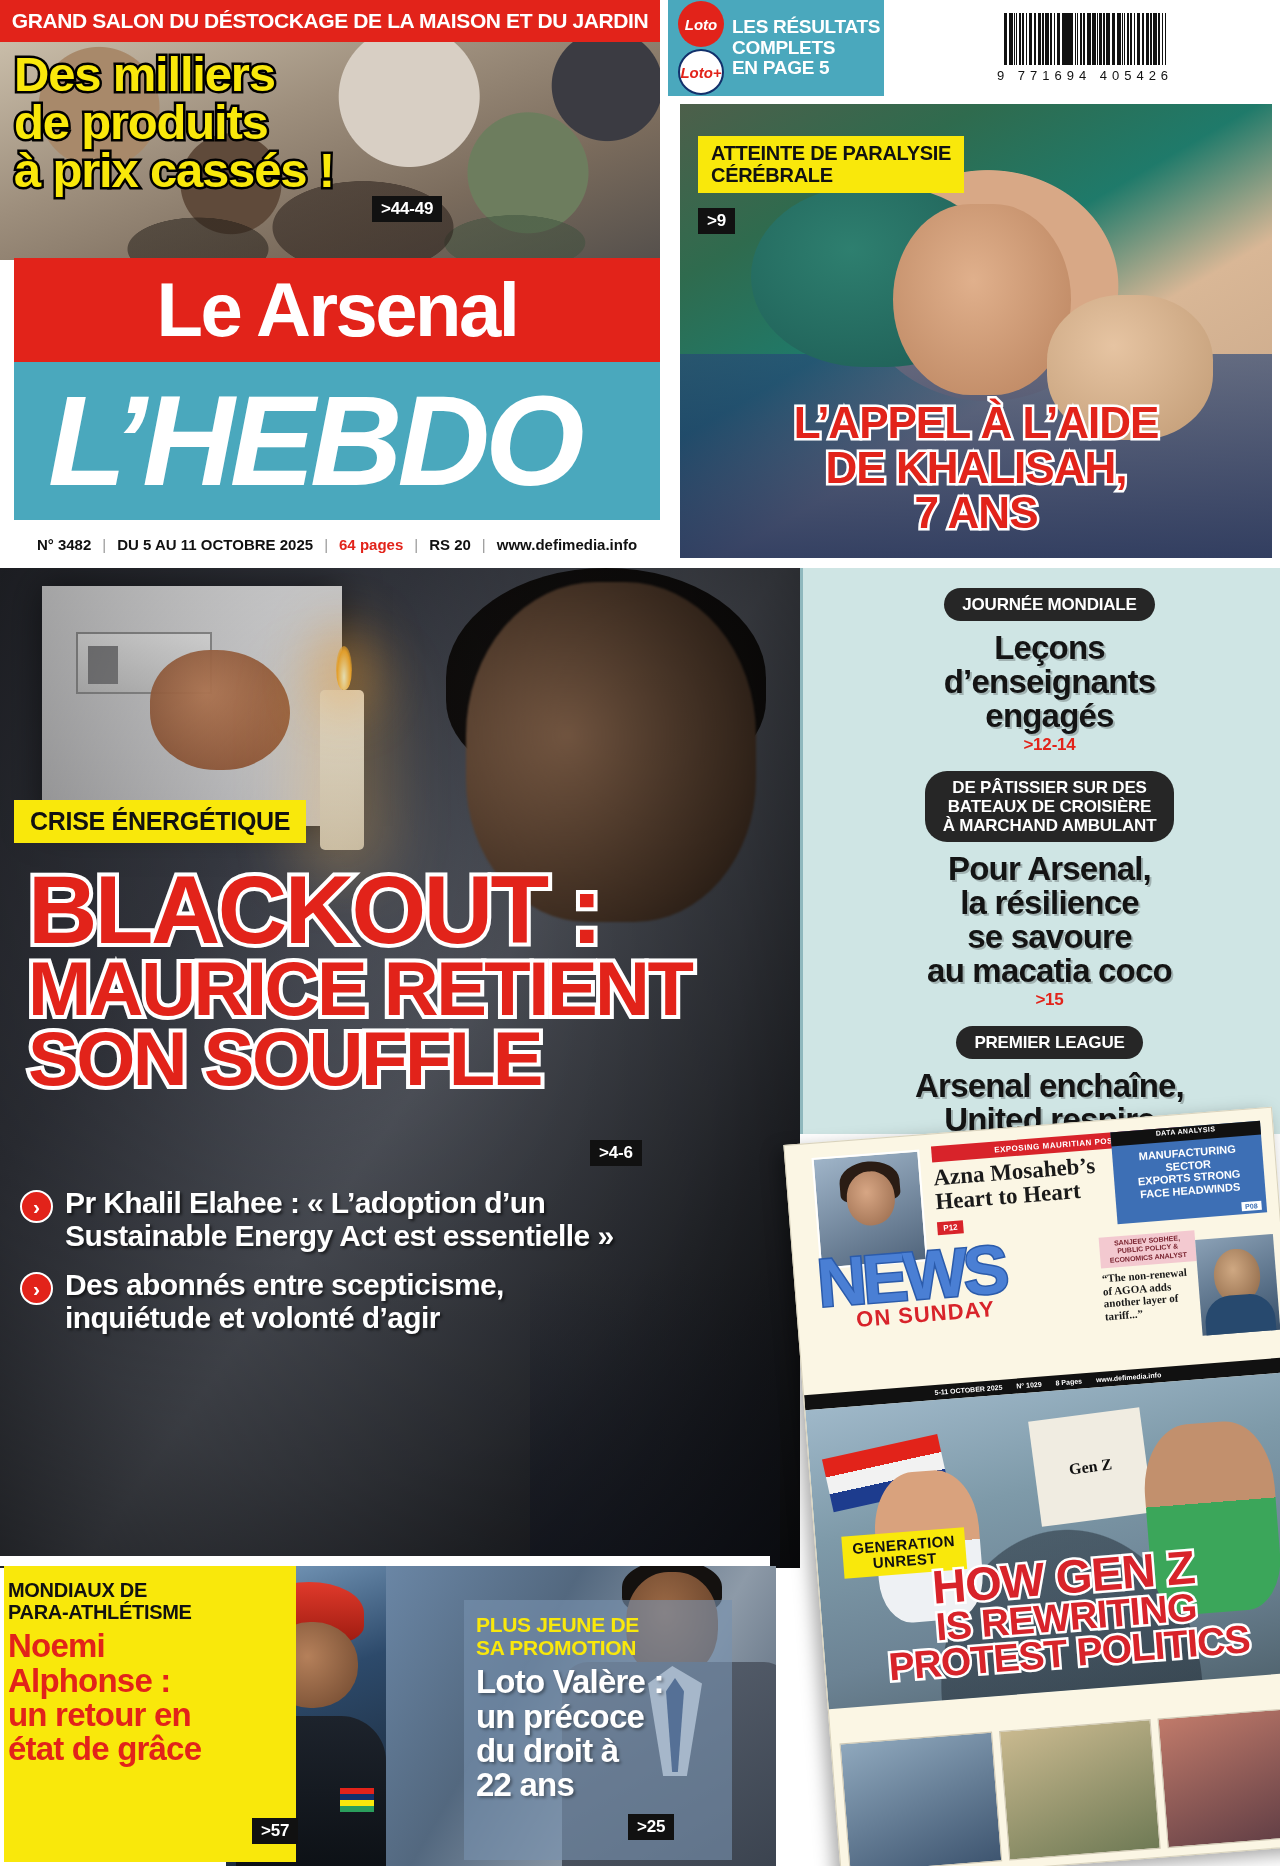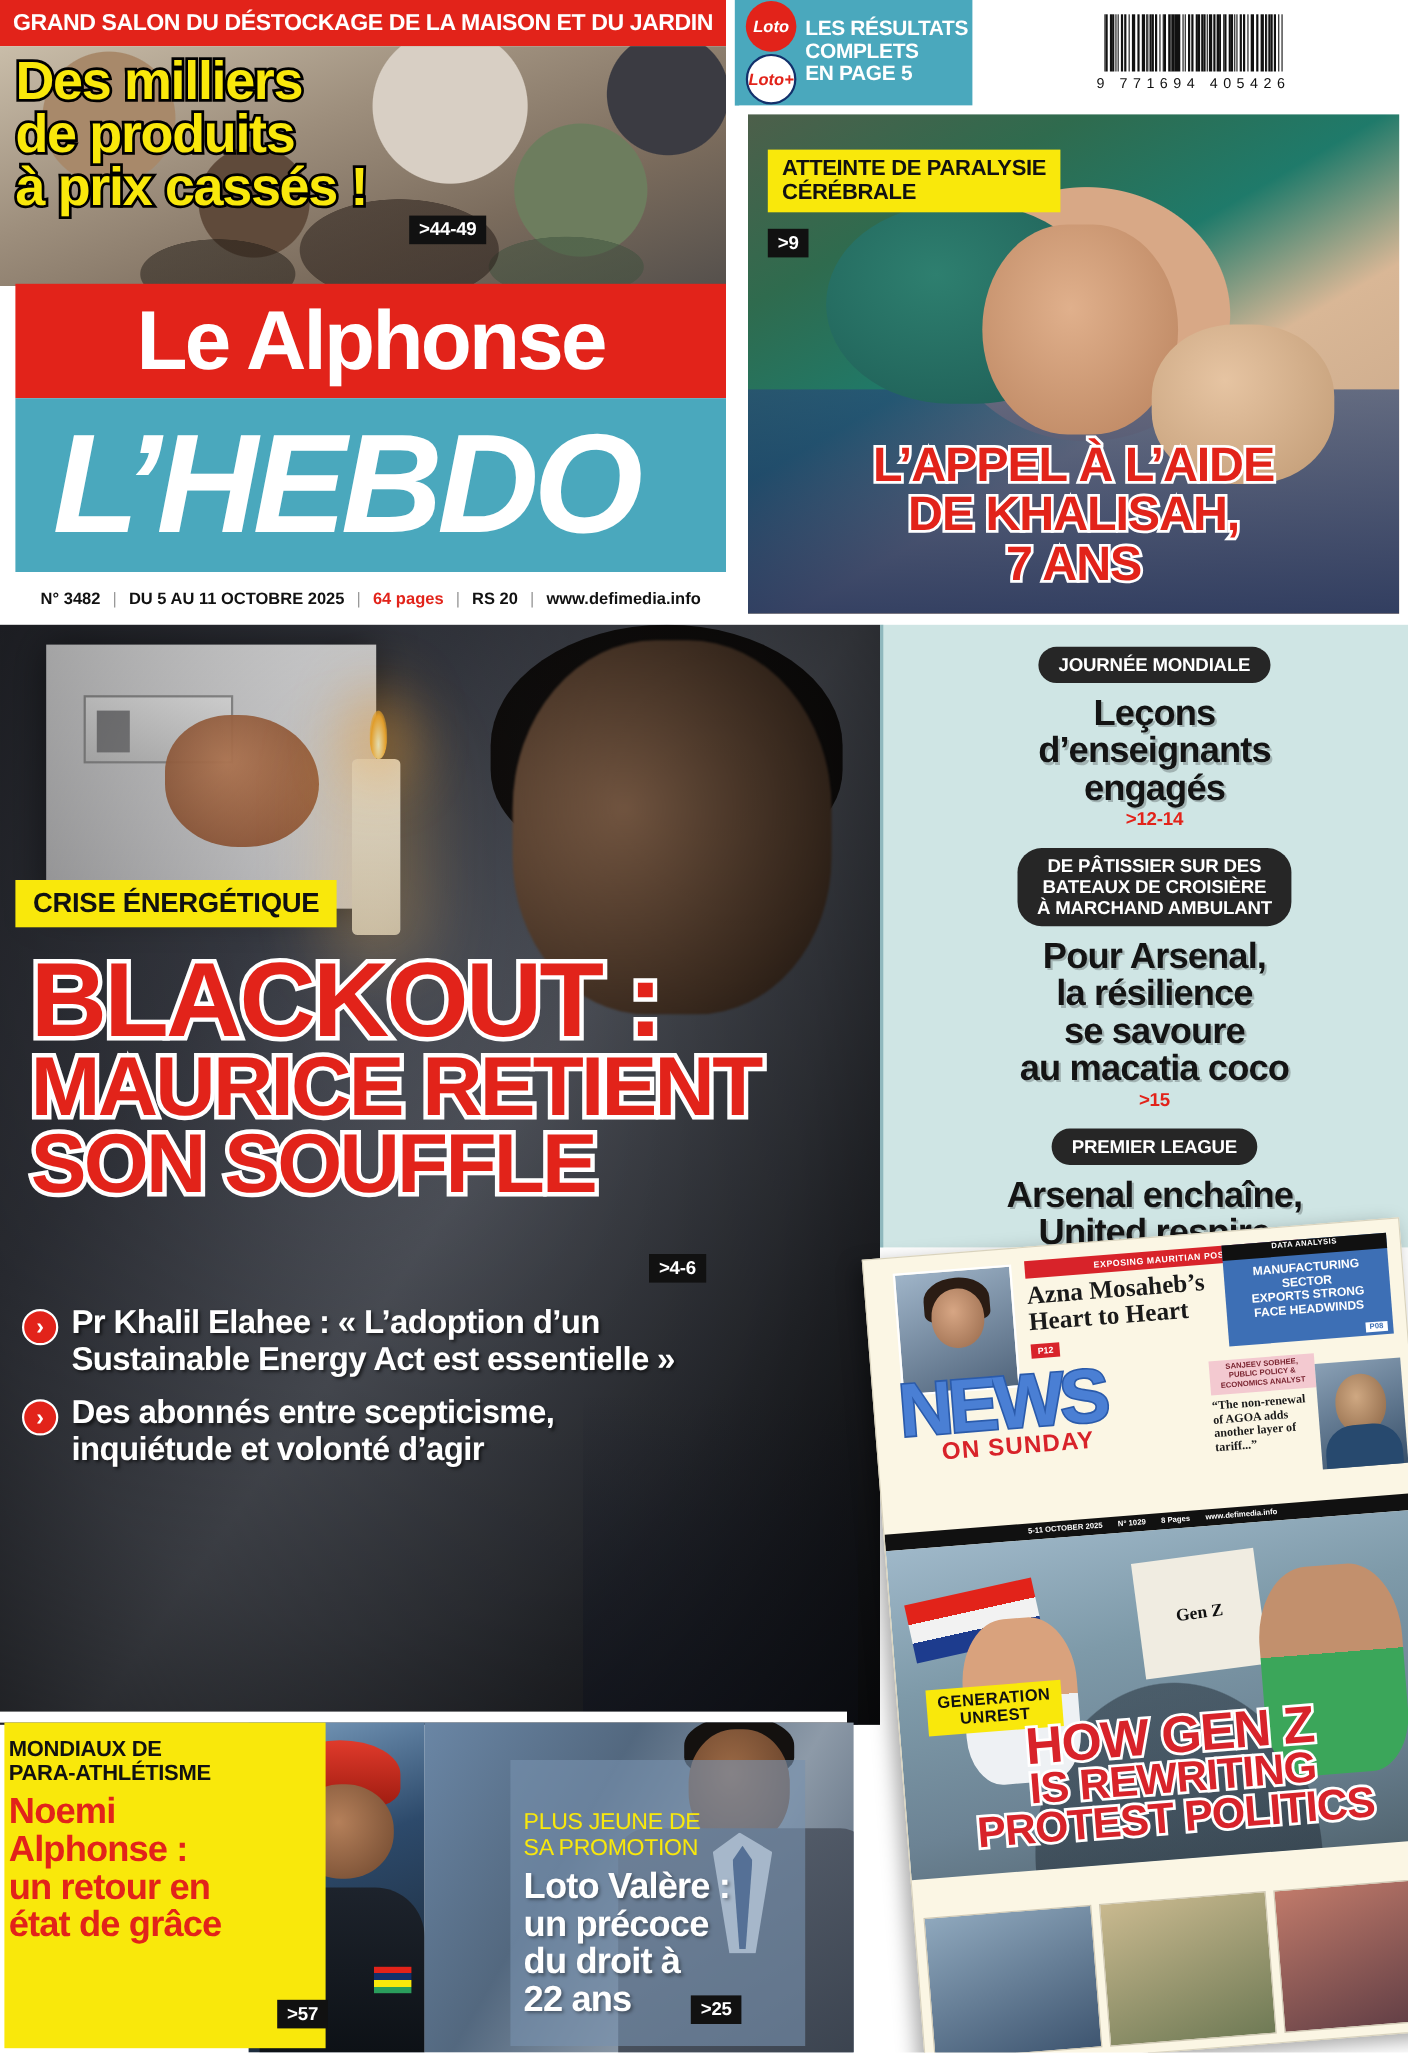--- a/index.html
+++ b/index.html
@@ -281,22 +281,22 @@
     background:linear-gradient(150deg,#5b6472,#3a424e); border-radius:26px 26px 0 0; }
   .igor-man .shirt { position:absolute; left:92px; top:100px; width:54px; height:110px;
     background:#f2f4f6; clip-path:polygon(45% 0,100% 16%,72% 100%,28% 100%,0 16%); }
   .igor-man .tie { position:absolute; left:110px; top:112px; width:18px; height:94px;
     background:#1d3c6e; clip-path:polygon(50% 0,100% 14%,66% 100%,34% 100%,0 14%); }
   .igor-panel {
     position:absolute; left:78px; top:34px; width:268px; height:260px;
     background:rgba(120,145,175,.62); padding:14px 12px;
   }
   .ig-kicker {
-    font-weight:400; font-size:21px; line-height:1.08; color:#f9e80b;
-    text-transform:uppercase; letter-spacing:-0.3px;margin-top:32px;
+    font-weight:700; font-size:21px; line-height:1.08; color:#f9e80b;
+    text-transform:uppercase; letter-spacing:-0.3px;
   }
   .ig-head {
     margin-top:6px; font-weight:900; font-size:33px; line-height:1.04;
     color:#fff; letter-spacing:-0.8px; text-shadow:2px 2px 3px rgba(0,0,0,.35);
   }
   .igor-badge { position:absolute; left:628px; top:1814px; }
 
   
   .nos-wrap {
     position:absolute; left:768px; top:1118px; width:516px; height:750px;
@@ -512,21 +512,21 @@
   </div>
   <div class="salon-head">
     <div>Des milliers</div>
     <div>de produits</div>
     <div>à prix cassés !</div>
   </div>
   <div class="pagebadge salon-badge">&gt;44-49</div>
 
   <div class="masthead">
     <div class="mh-red">
-      <span>Le Alphonse</span>
+      <span>Le Arsenal</span>
     </div>
     <div class="mh-teal">
       <span>L’HEBDO</span>
     </div>
     <div class="mh-info">
       <span>N° 3482</span>
       <span class="sep">|</span>
       <span>DU 5 AU 11 OCTOBRE 2025</span>
       <span class="sep">|</span>
       <span class="red">64 pages</span>

